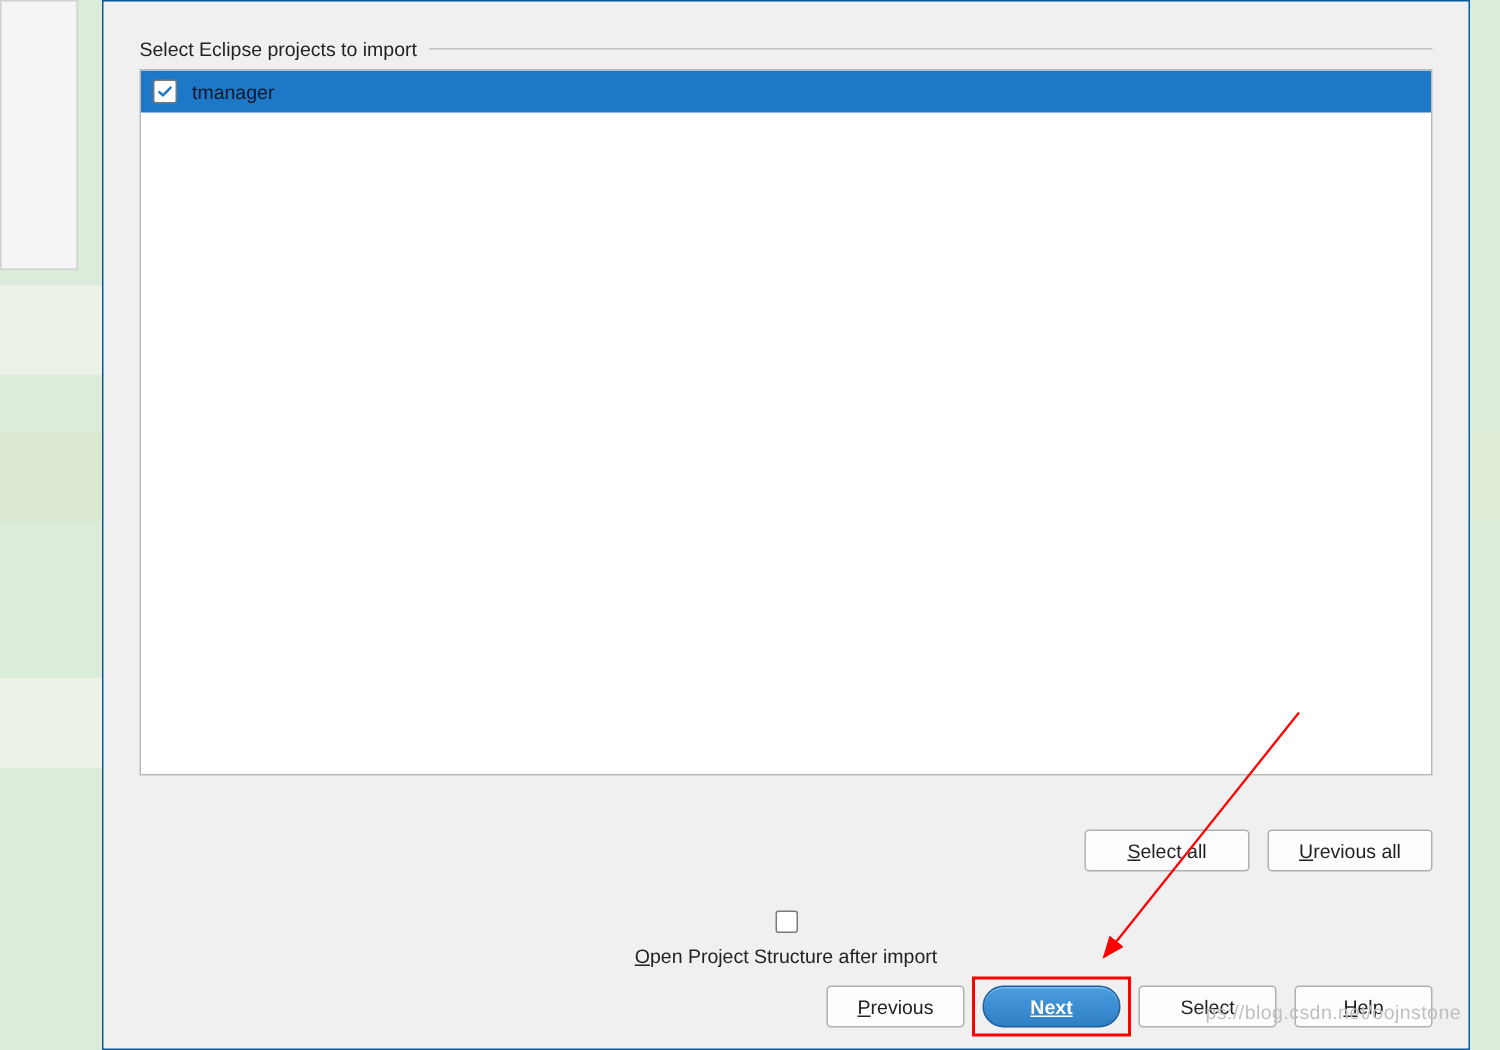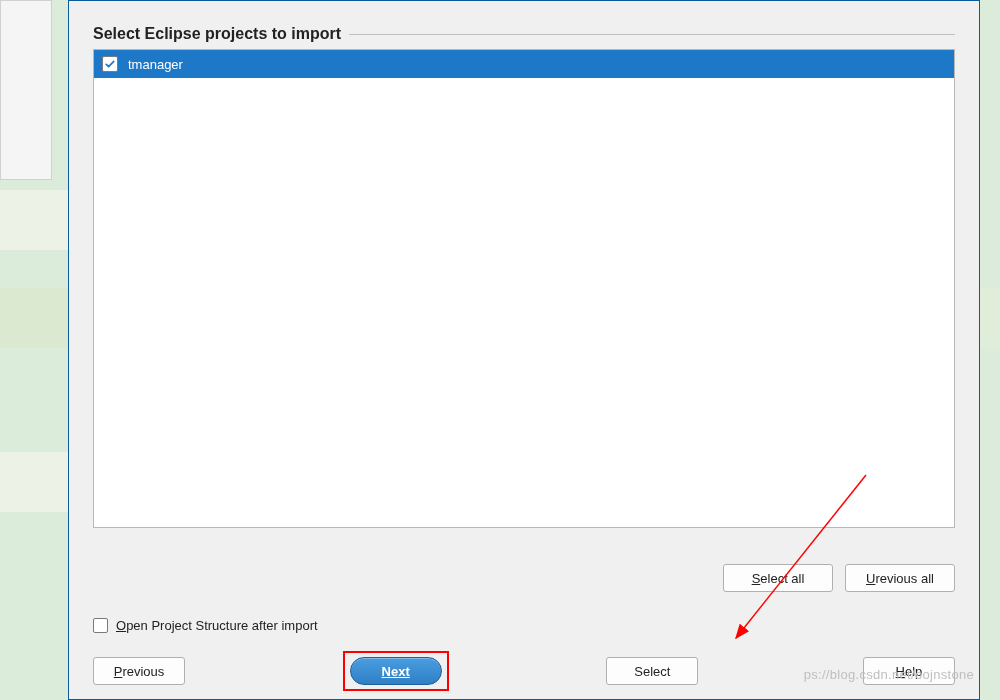--- a/index.html
+++ b/index.html
@@ -48,43 +48,42 @@
       flex-direction: column;
     }
     .group-label-row {
       display: flex;
       align-items: center;
       margin-top: 24px;
       margin-bottom: 6px;
     }
     .group-label {
       color: #222;
-      font-size: 16px;
+      font-size: 13px;
       padding-right: 8px;
-      font-weight: bold;
     }
     .group-line {
       flex: 1;
       height: 1px;
       background: #c0c0c0;
     }
     .project-list {
       background: #ffffff;
       border: 1px solid #b8b8b8;
       flex: 1;
       overflow: hidden;
     }
     .project-row {
       display: flex;
       align-items: center;
       height: 28px;
       padding-left: 8px;
       gap: 10px;
       background: #1d78c8;
-      color: #ffffff;
+      color: #0f172a;
       font-size: 13px;
     }
     .checkbox {
       width: 16px; height: 16px;
       background: #fff;
       border: 1px solid #7a7a7a;
       border-radius: 2px;
       display: flex;
       align-items: center;
       justify-content: center;
@@ -110,26 +109,27 @@
       cursor: pointer;
       padding: 0 12px;
     }
     .open-struct-row {
       display: flex;
       align-items: center;
       gap: 8px;
       margin-top: 26px;
       font-size: 13px;
       color: #222;
+      flex-direction: column;
     }
     .bottom-row {
       display: flex;
-      justify-content: space-between;
+      justify-content: flex-end;
       gap: 12px;
-      margin-top: 24px;
+      margin-top: 12px;
     }
     .btn-wrap {
       position: relative;
     }
     .btn-primary {
       min-width: 92px;
       height: 28px;
       background: linear-gradient(#4a9de0, #2f7fc4);
       border: 1px solid #1c5f9c;
       border-radius: 14px;

